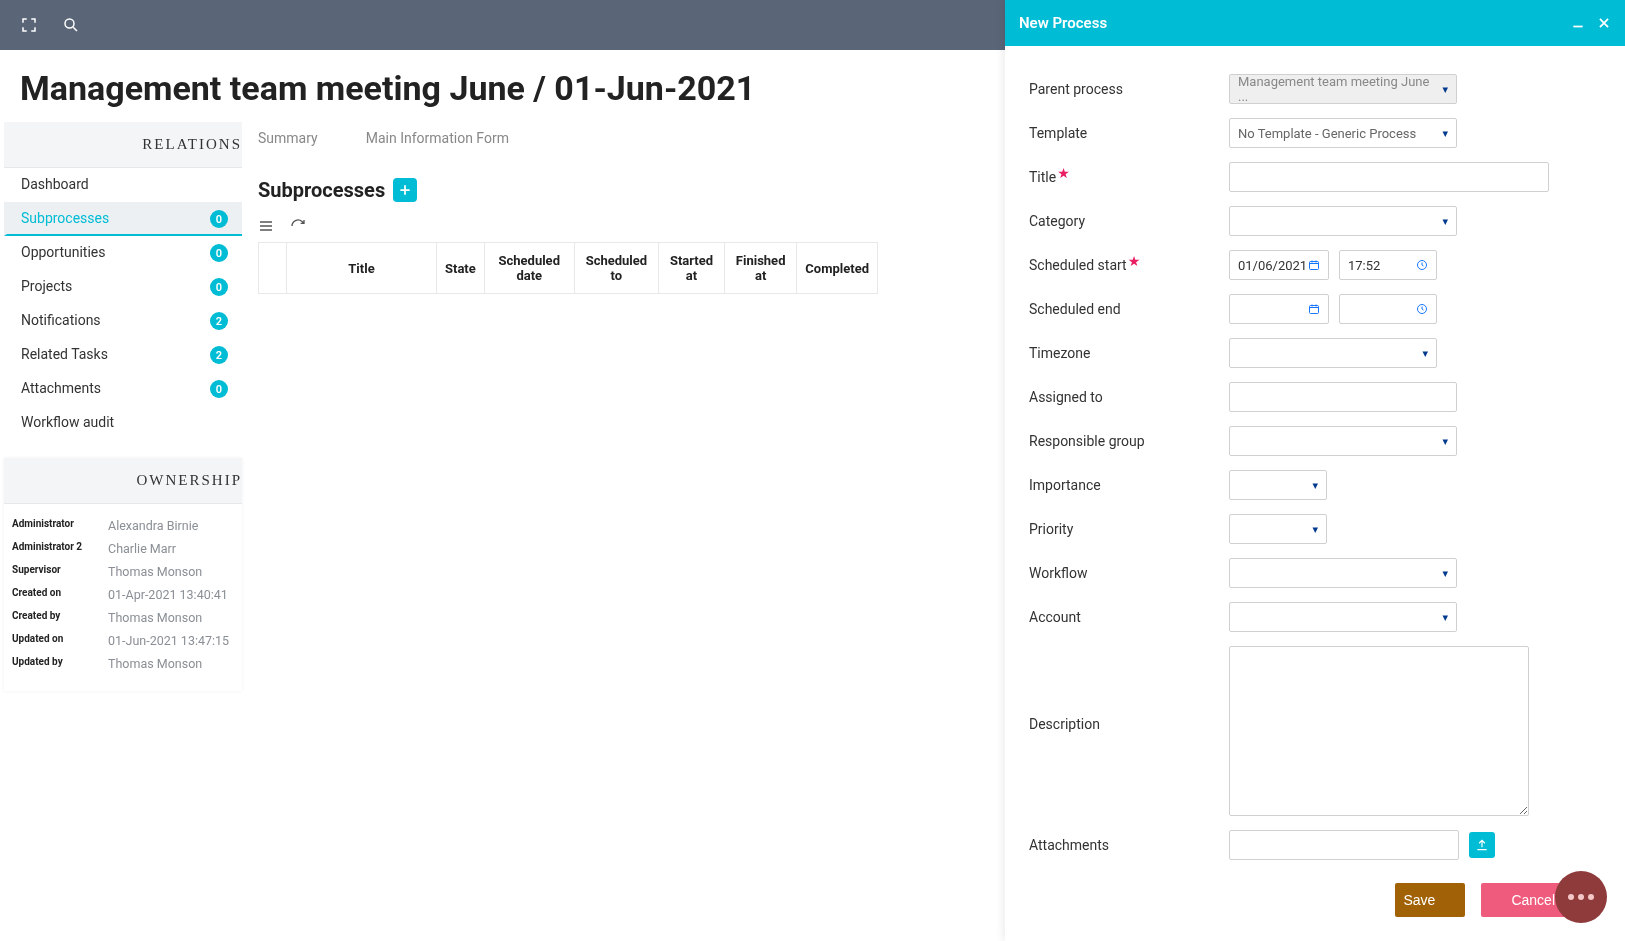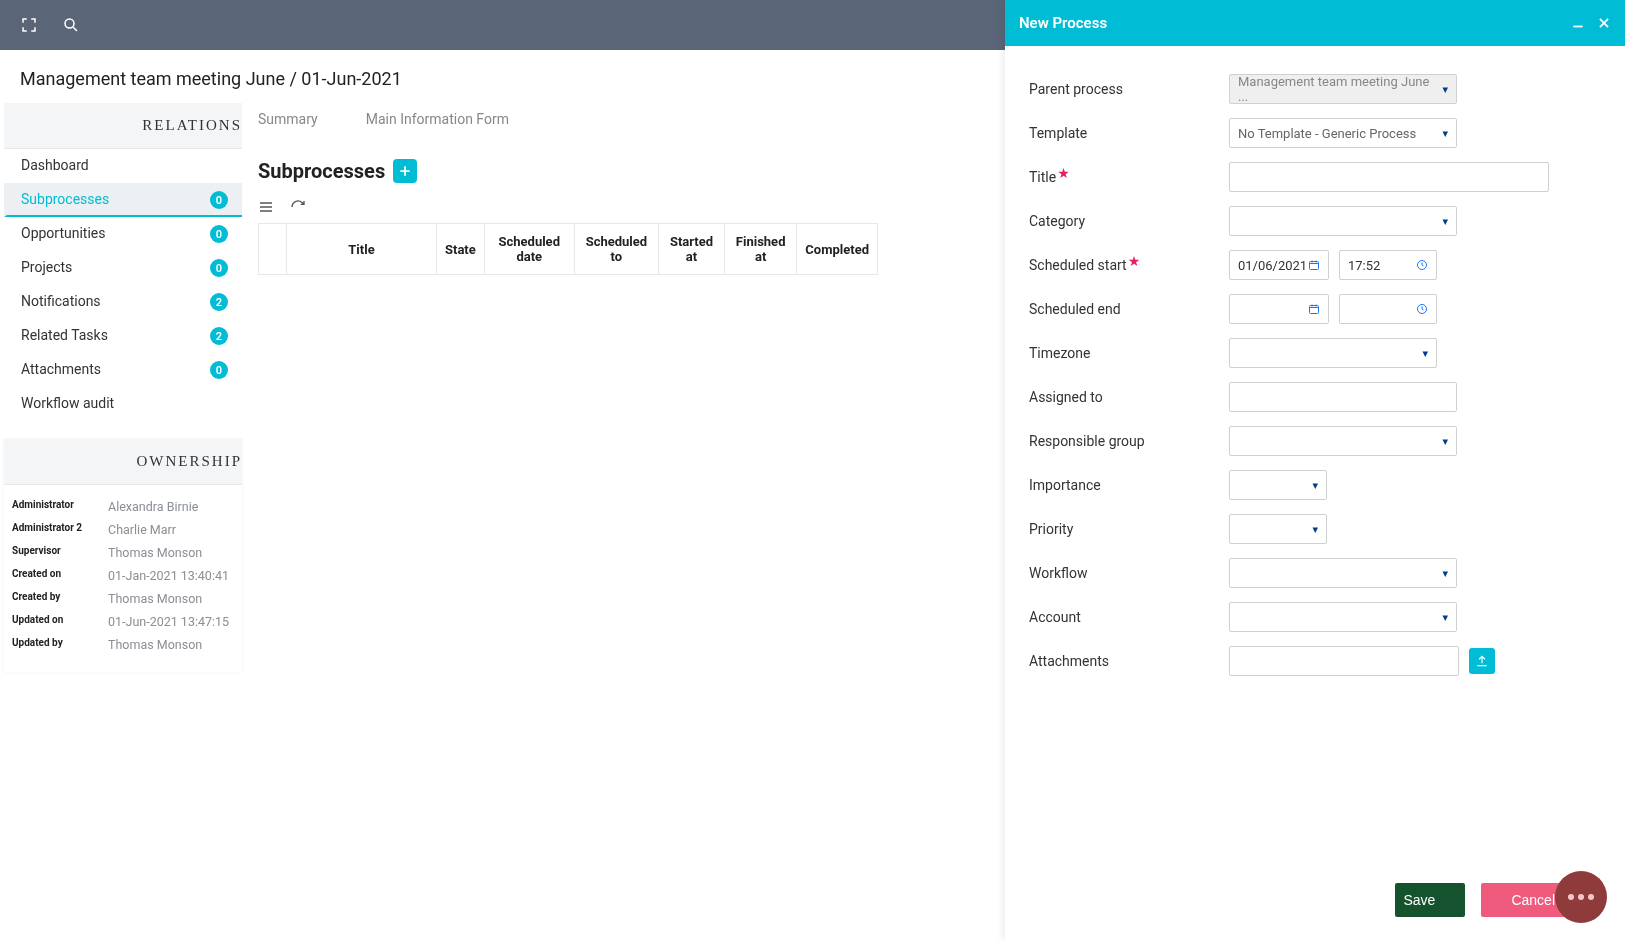--- a/index.html
+++ b/index.html
@@ -1,21 +1,21 @@
 <!DOCTYPE html>
 <html><head>
 <meta charset="utf-8">
 <style>
 * { box-sizing: border-box; margin: 0; padding: 0; }
 body { font-family: -apple-system, BlinkMacSystemFont, "Segoe UI", Roboto, Arial, sans-serif; font-size: 14px; color: #333; background: #fff; width: 1625px; height: 941px; position: relative; overflow: hidden; }
 
 .topbar { height: 50px; background: #5a6578; display: flex; align-items: center; padding: 0 20px; gap: 24px; }
 .topbar-icon { color: #fff; cursor: pointer; display: inline-flex; }
 
-.page-title { font-size: 18px; font-weight: 400; color: #222; padding: 18px 20px 14px; }
+.page-title { font-size: 34px; font-weight: 700; color: #222; padding: 18px 20px 14px; }
 
 .content-row { display: flex; }
 
 .leftcol { width: 238px; margin-left: 4px; }
 .panel-header { font-size: 15px; letter-spacing: 2px; text-align: right; font-weight: 500; color: #333; padding: 14px 0; background: #f3f5f7; border-bottom: 1px solid #e6e8ea; font-family: Liberation Serif, serif; }
 .relations-list { background: #fff; }
 .rel-item { display: flex; align-items: flex-start; justify-content: space-between; padding: 8px 14px; font-size: 14px; color: #333; cursor: pointer; border-left: 3px solid transparent; height: 34px; }
 .rel-item.active { color: #00bcd4; background: #ecf0f3; border-bottom: 2px solid #00bcd4; }
 .badge { background: #00bcd4; color: #fff; border-radius: 10px; min-width: 18px; height: 18px; padding: 0 6px; font-size: 11px; font-weight: 600; display: inline-flex; align-items: center; justify-content: center; }
 .ownership-panel { margin-top: 18px; background: #fff; box-shadow: 0 0 4px rgba(0,0,0,0.05); }
@@ -55,21 +55,21 @@
 .date-box { width: 100px; }
 .time-box { width: 98px; }
 .date-box .ic, .time-box .ic { color: #1677ff; }
 .textarea-box { width: 300px; height: 170px; border: 1px solid #d0d0d0; border-radius: 2px; resize: both; overflow: auto; }
 .attach-row { display: flex; gap: 10px; align-items: center; }
 .attach-input { width: 230px; height: 30px; border: 1px solid #d0d0d0; border-radius: 2px; }
 .attach-btn { width: 26px; height: 26px; background: #00bcd4; border-radius: 3px; display: inline-flex; align-items: center; justify-content: center; color: #fff; cursor: pointer; }
 
 .sidepanel-footer { display: flex; justify-content: flex-end; gap: 16px; padding: 12px 40px 24px; }
 .btn { height: 34px; padding: 0 30px; border: none; border-radius: 2px; font-size: 14px; cursor: pointer; color: #fff; }
-.btn-save { background: #14532d; padding-left: 8px; }
+.btn-save { background: #a16207; padding-left: 8px; }
 .btn-cancel { background: #ef5b7c; }
 
 .chat-bubble { position: absolute; right: 18px; bottom: 18px; width: 52px; height: 52px; border-radius: 50%; background: #8f3b3b; display: flex; align-items: center; justify-content: center; }
 .chat-bubble .dots { display: flex; gap: 4px; }
 .chat-bubble .dot { width: 6px; height: 6px; border-radius: 50%; background: #f4c8c8; }
 
 svg { display: block; }
 </style>
 </head>
 <body>
@@ -137,21 +137,21 @@
         <div class="own-row">
             <span class="own-label">Administrator 2</span>
             <span class="own-value">Charlie Marr</span>
           </div>
         <div class="own-row">
             <span class="own-label">Supervisor</span>
             <span class="own-value">Thomas Monson</span>
           </div>
         <div class="own-row">
             <span class="own-label">Created on</span>
-            <span class="own-value">01-Jan-2021 13:40:41</span>
+            <span class="own-value">01-Apr-2021 13:40:41</span>
           </div>
         <div class="own-row">
             <span class="own-label">Created by</span>
             <span class="own-value">Thomas Monson</span>
           </div>
         <div class="own-row">
             <span class="own-label">Updated on</span>
             <span class="own-value">01-Jun-2021 13:47:15</span>
           </div>
         <div class="own-row">
@@ -358,20 +358,26 @@
     </div>
     <div class="form-row">
       <div class="form-label">Account</div>
       <div class="form-field">
           <div class="select-box" style="width:228px;max-width:228px">
             <span></span>
             <span class="chev">▾</span>
           </div>
         </div>
     </div>
+    <div class="form-row tall">
+      <div class="form-label" style="padding-top:70px">Description</div>
+      <div class="form-field">
+          <div class="textarea-box"></div>
+        </div>
+    </div>
     <div class="form-row">
       <div class="form-label">Attachments</div>
       <div class="form-field">
           <div class="attach-row">
         <div class="attach-input"></div>
         <span class="attach-btn">
               <svg width="14" height="14" viewBox="0 0 24 24" fill="none" stroke="#fff" stroke-width="2">
                 <path d="M12 16V4M7 9l5-5 5 5M4 20h16"></path>
               </svg>
             </span>

